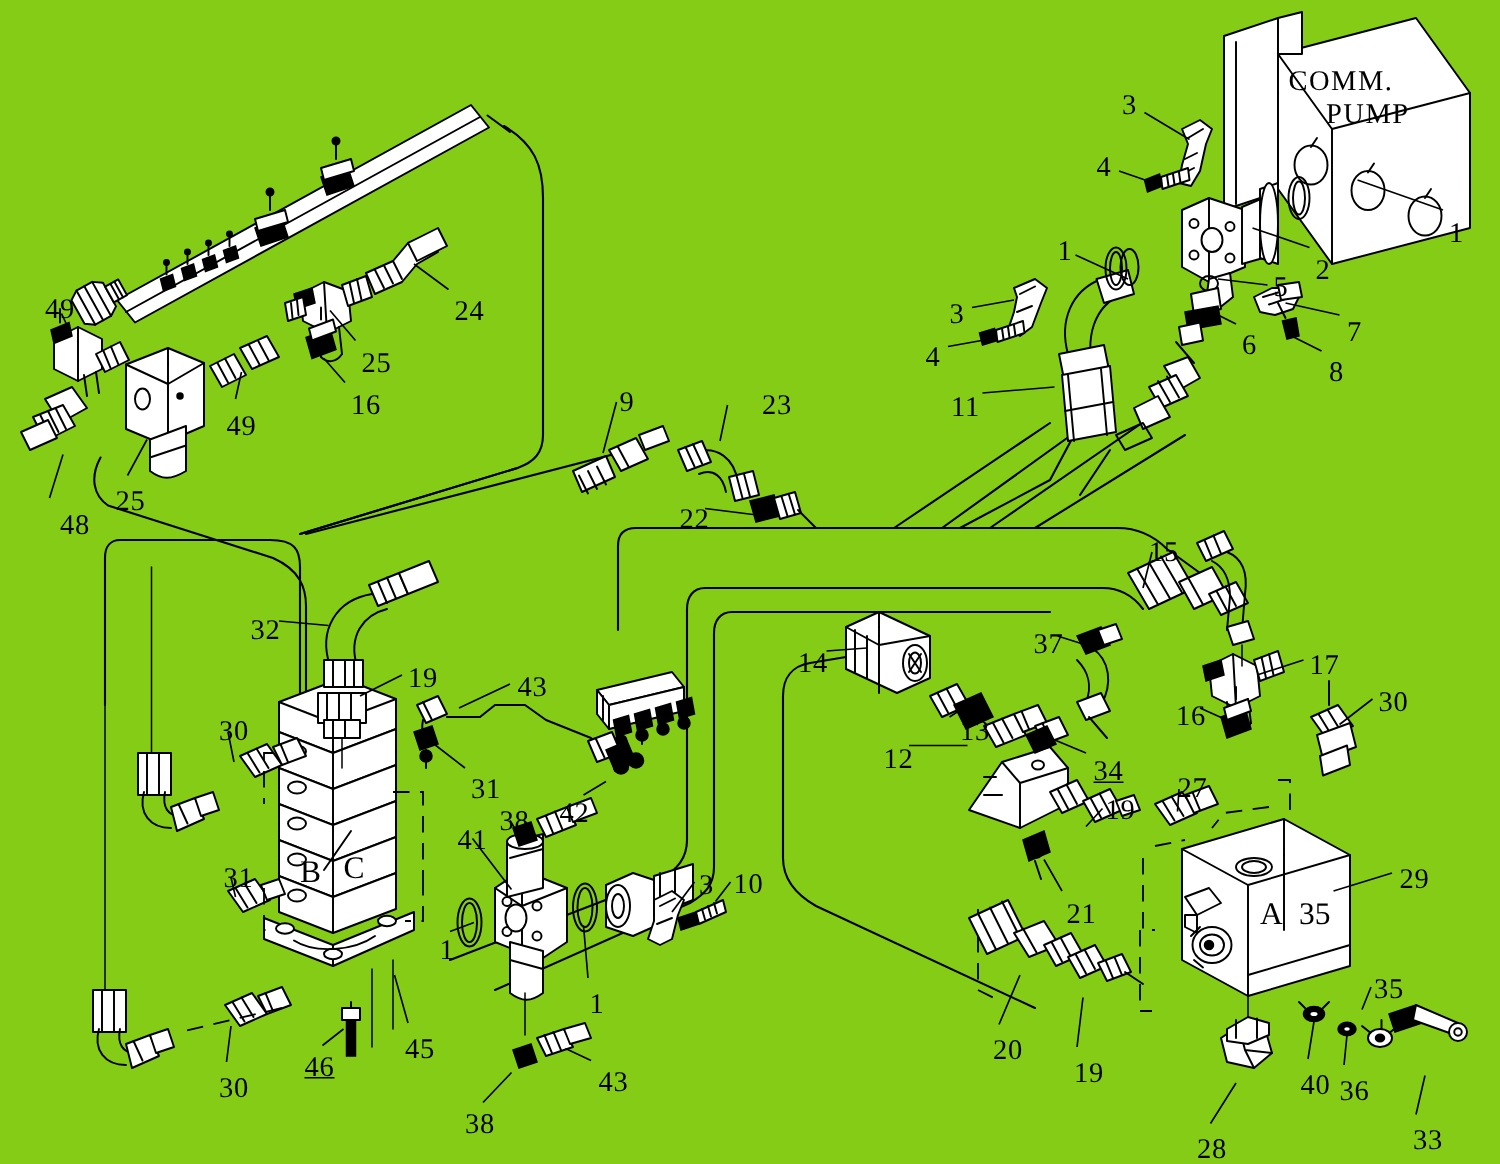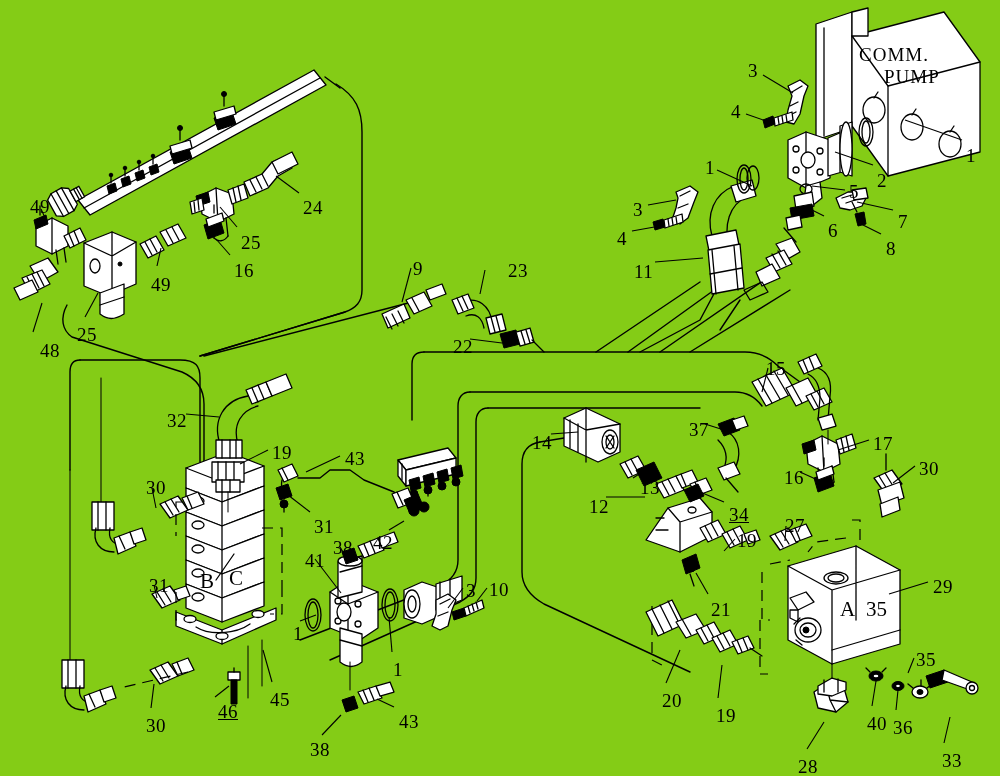--- a/index.html
+++ b/index.html
@@ -823,21 +823,21 @@
       <div class="callout" style="left: 466px; top: 581px;">3</div>
       <div class="callout" style="left: 489px; top: 580px;">10</div>
       <div class="callout" style="left: 711px; top: 600px;">21</div>
       <div class="callout" style="left: 293px; top: 624px;">1</div>
       <div class="callout" style="left: 393px; top: 660px;">1</div>
       <div class="callout" style="left: 916px; top: 650px;">35</div>
       <div class="callout" style="left: 662px; top: 691px;">20</div>
       <div class="callout" style="left: 716px; top: 706px;">19</div>
       <div class="callout" style="left: 270px; top: 690px;">45</div>
       <div class="callout" style="left: 146px; top: 716px;">30</div>
-      <div class="callout" style="left: 218px; top: 702px; text-decoration: underline;">46</div>
+      <div class="callout" style="left: 203px; top: 702px; text-decoration: underline;">46</div>
       <div class="callout" style="left: 399px; top: 712px;">43</div>
       <div class="callout" style="left: 310px; top: 740px;">38</div>
       <div class="callout" style="left: 867px; top: 714px;">40</div>
       <div class="callout" style="left: 893px; top: 718px;">36</div>
       <div class="callout" style="left: 798px; top: 757px;">28</div>
       <div class="callout" style="left: 942px; top: 751px;">33</div>
     </div>
 
 </div>
 

